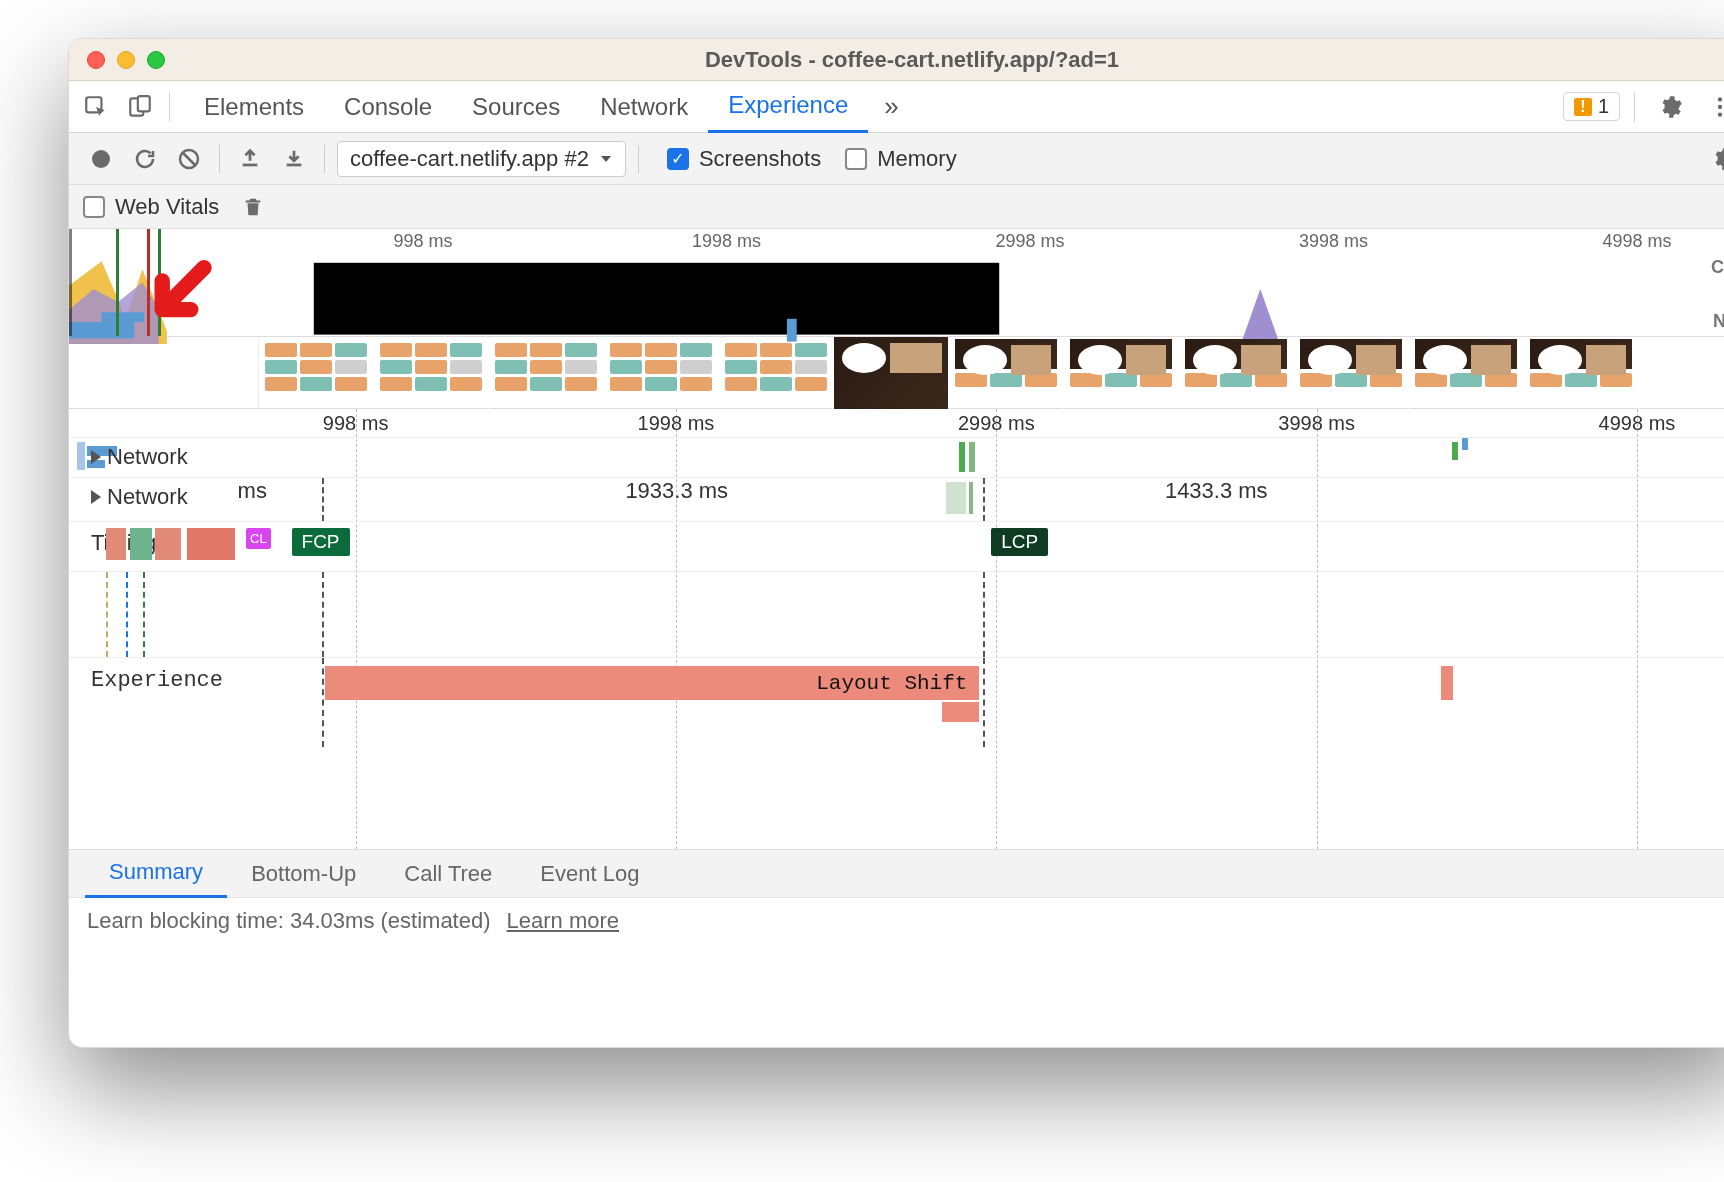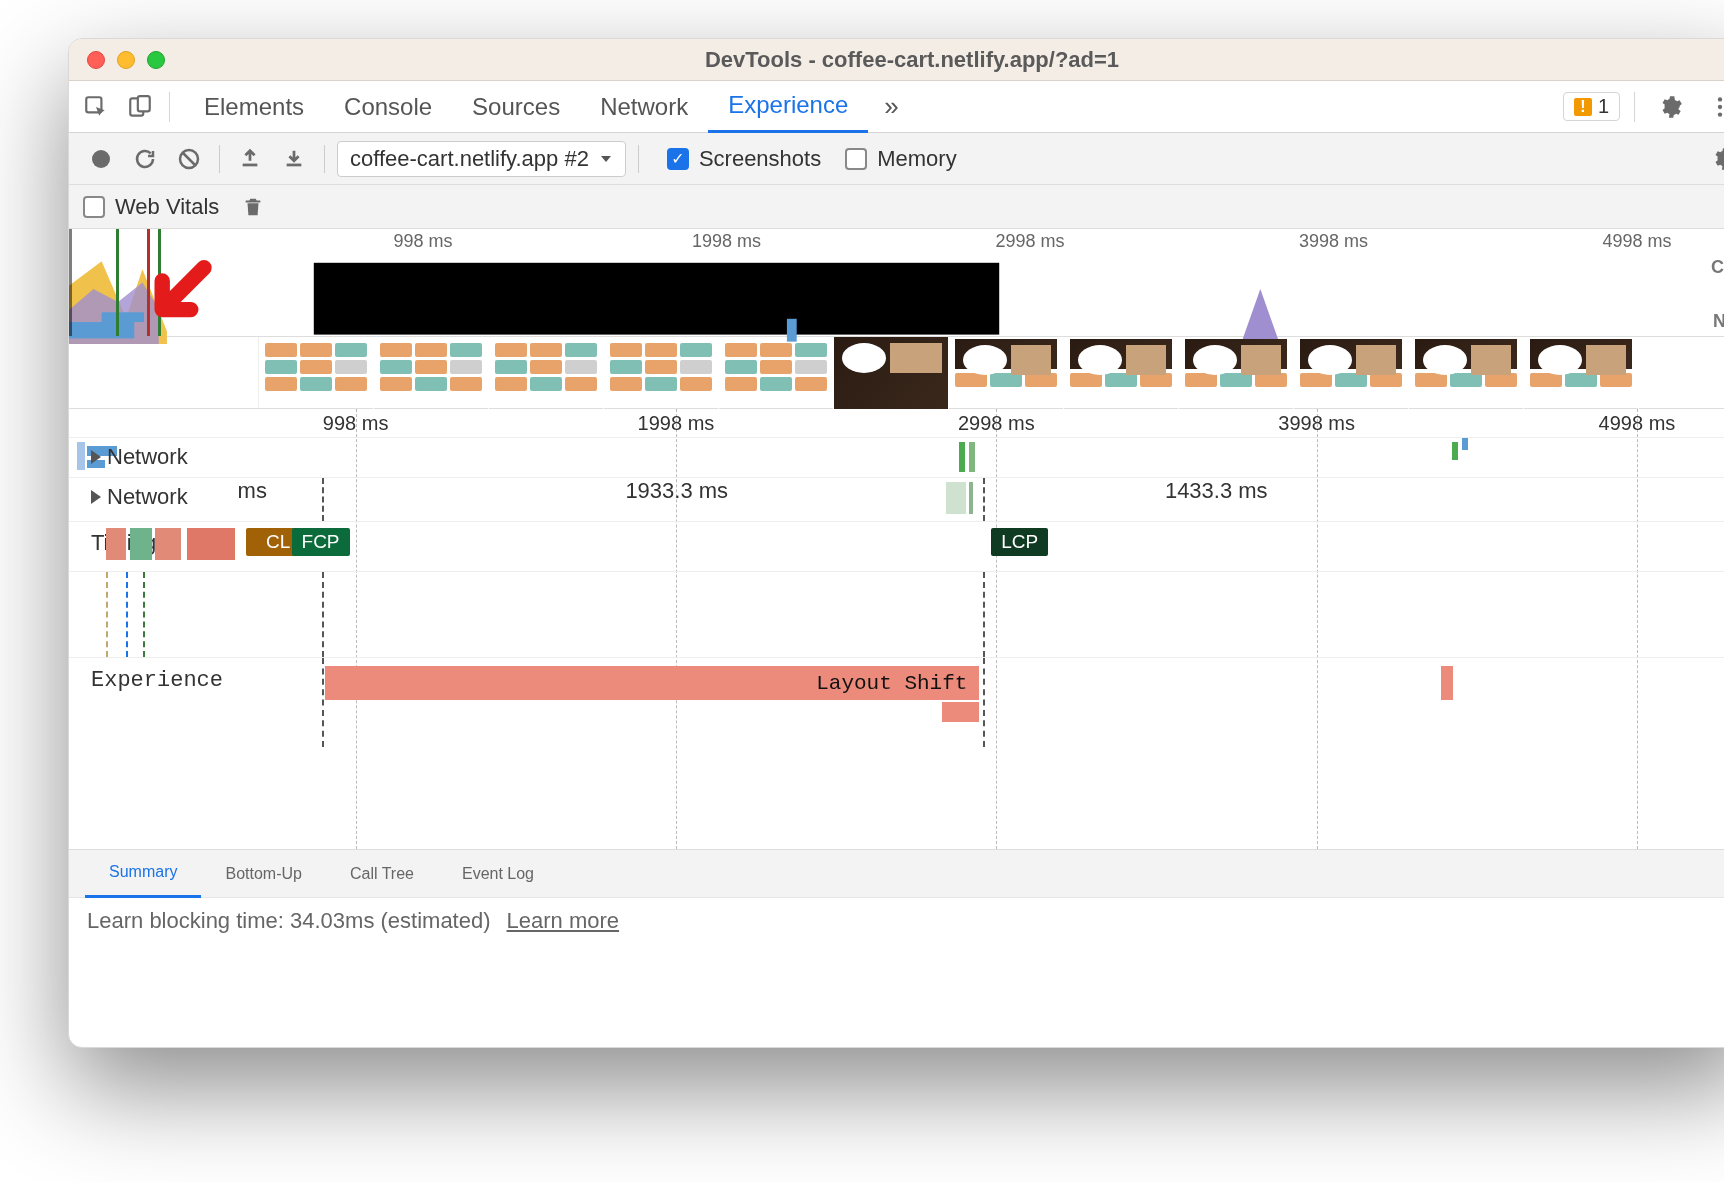--- a/index.html
+++ b/index.html
@@ -150,21 +150,21 @@
   }
   .disclose { width:0;height:0;border-top:7px solid transparent;border-bottom:7px solid transparent;border-left:10px solid #555; }
 
   .tr-network { height:40px; }
   .tr-frames  { height:44px; }
   .tr-timings { height:50px; }
   .tr-gap     { height:86px; }
   .tr-exp     { height:90px;font-family:Liberation Mono, monospace; }
 
   .dash-col { position:absolute; top:0; bottom:0; width:0; border-left:2px dashed #555; }
-  .badge-cl { position:absolute; background:#a16207; color:#fff; padding:3px 20px; font-size:19px; border-radius:2px;}
+  .badge-cl { position:absolute; background:#d946ef; color:#fff; padding:3px 4px; font-size:13px; border-radius:2px;}
   .badge-fcp { position:absolute; background:#0b6b3a;color:#fff;padding:3px 10px;font-size:19px;border-radius:2px;}
   .badge-lcp { position:absolute; background:#0f3b22;color:#fff;padding:3px 10px;font-size:19px;border-radius:2px;}
   .frame-val { position:absolute; font-size:22px; color:#333; }
 
   .timing-red { position:absolute; top:6px; height:32px; background:#e28a78; }
   .timing-green { position:absolute; top:6px; height:32px; background:#6fb38d; }
 
   .exp-bar { position:absolute; top:8px; height:34px; background:#ec8b7c; }
   .exp-bar .txt{ padding:6px 12px; font-size:21px; color:#111; }
   .exp-bar2 { position:absolute; top:44px; height:20px; background:#ec8b7c; }
@@ -176,21 +176,21 @@
   .vscroll { position:absolute; right:4px; top:0; width:14px; height:100%; }
   .vscroll .thumb{position:absolute;left:0;right:0;top:10px;height:40px;background:#c9c9c9;border-radius:7px;}
 
   
   .btabs {
     height:48px; display:flex; align-items:center; gap:0;
     border-top:1px solid #ddd; background:#f3f3f3;
     padding:0 16px;
   }
   .btab { padding:0 24px; height:48px; display:flex; align-items:center;
-          font-size:16px; color:#666; cursor:pointer;}
+          font-size:22px; color:#666; cursor:pointer;}
   .btab.active { color:#1a73e8; border-bottom:3px solid #1a73e8; }
 
   .status {
     height:46px; display:flex; align-items:center; gap:16px; padding:0 18px;
     border-top:1px solid #e5e5e5; background:#fff; font-size:22px; color:#666;
   }
   .status a { color:#666; text-decoration:underline; cursor:pointer; }
 
   
   .vline { position:absolute; top:0; bottom:0; width:3px; }

